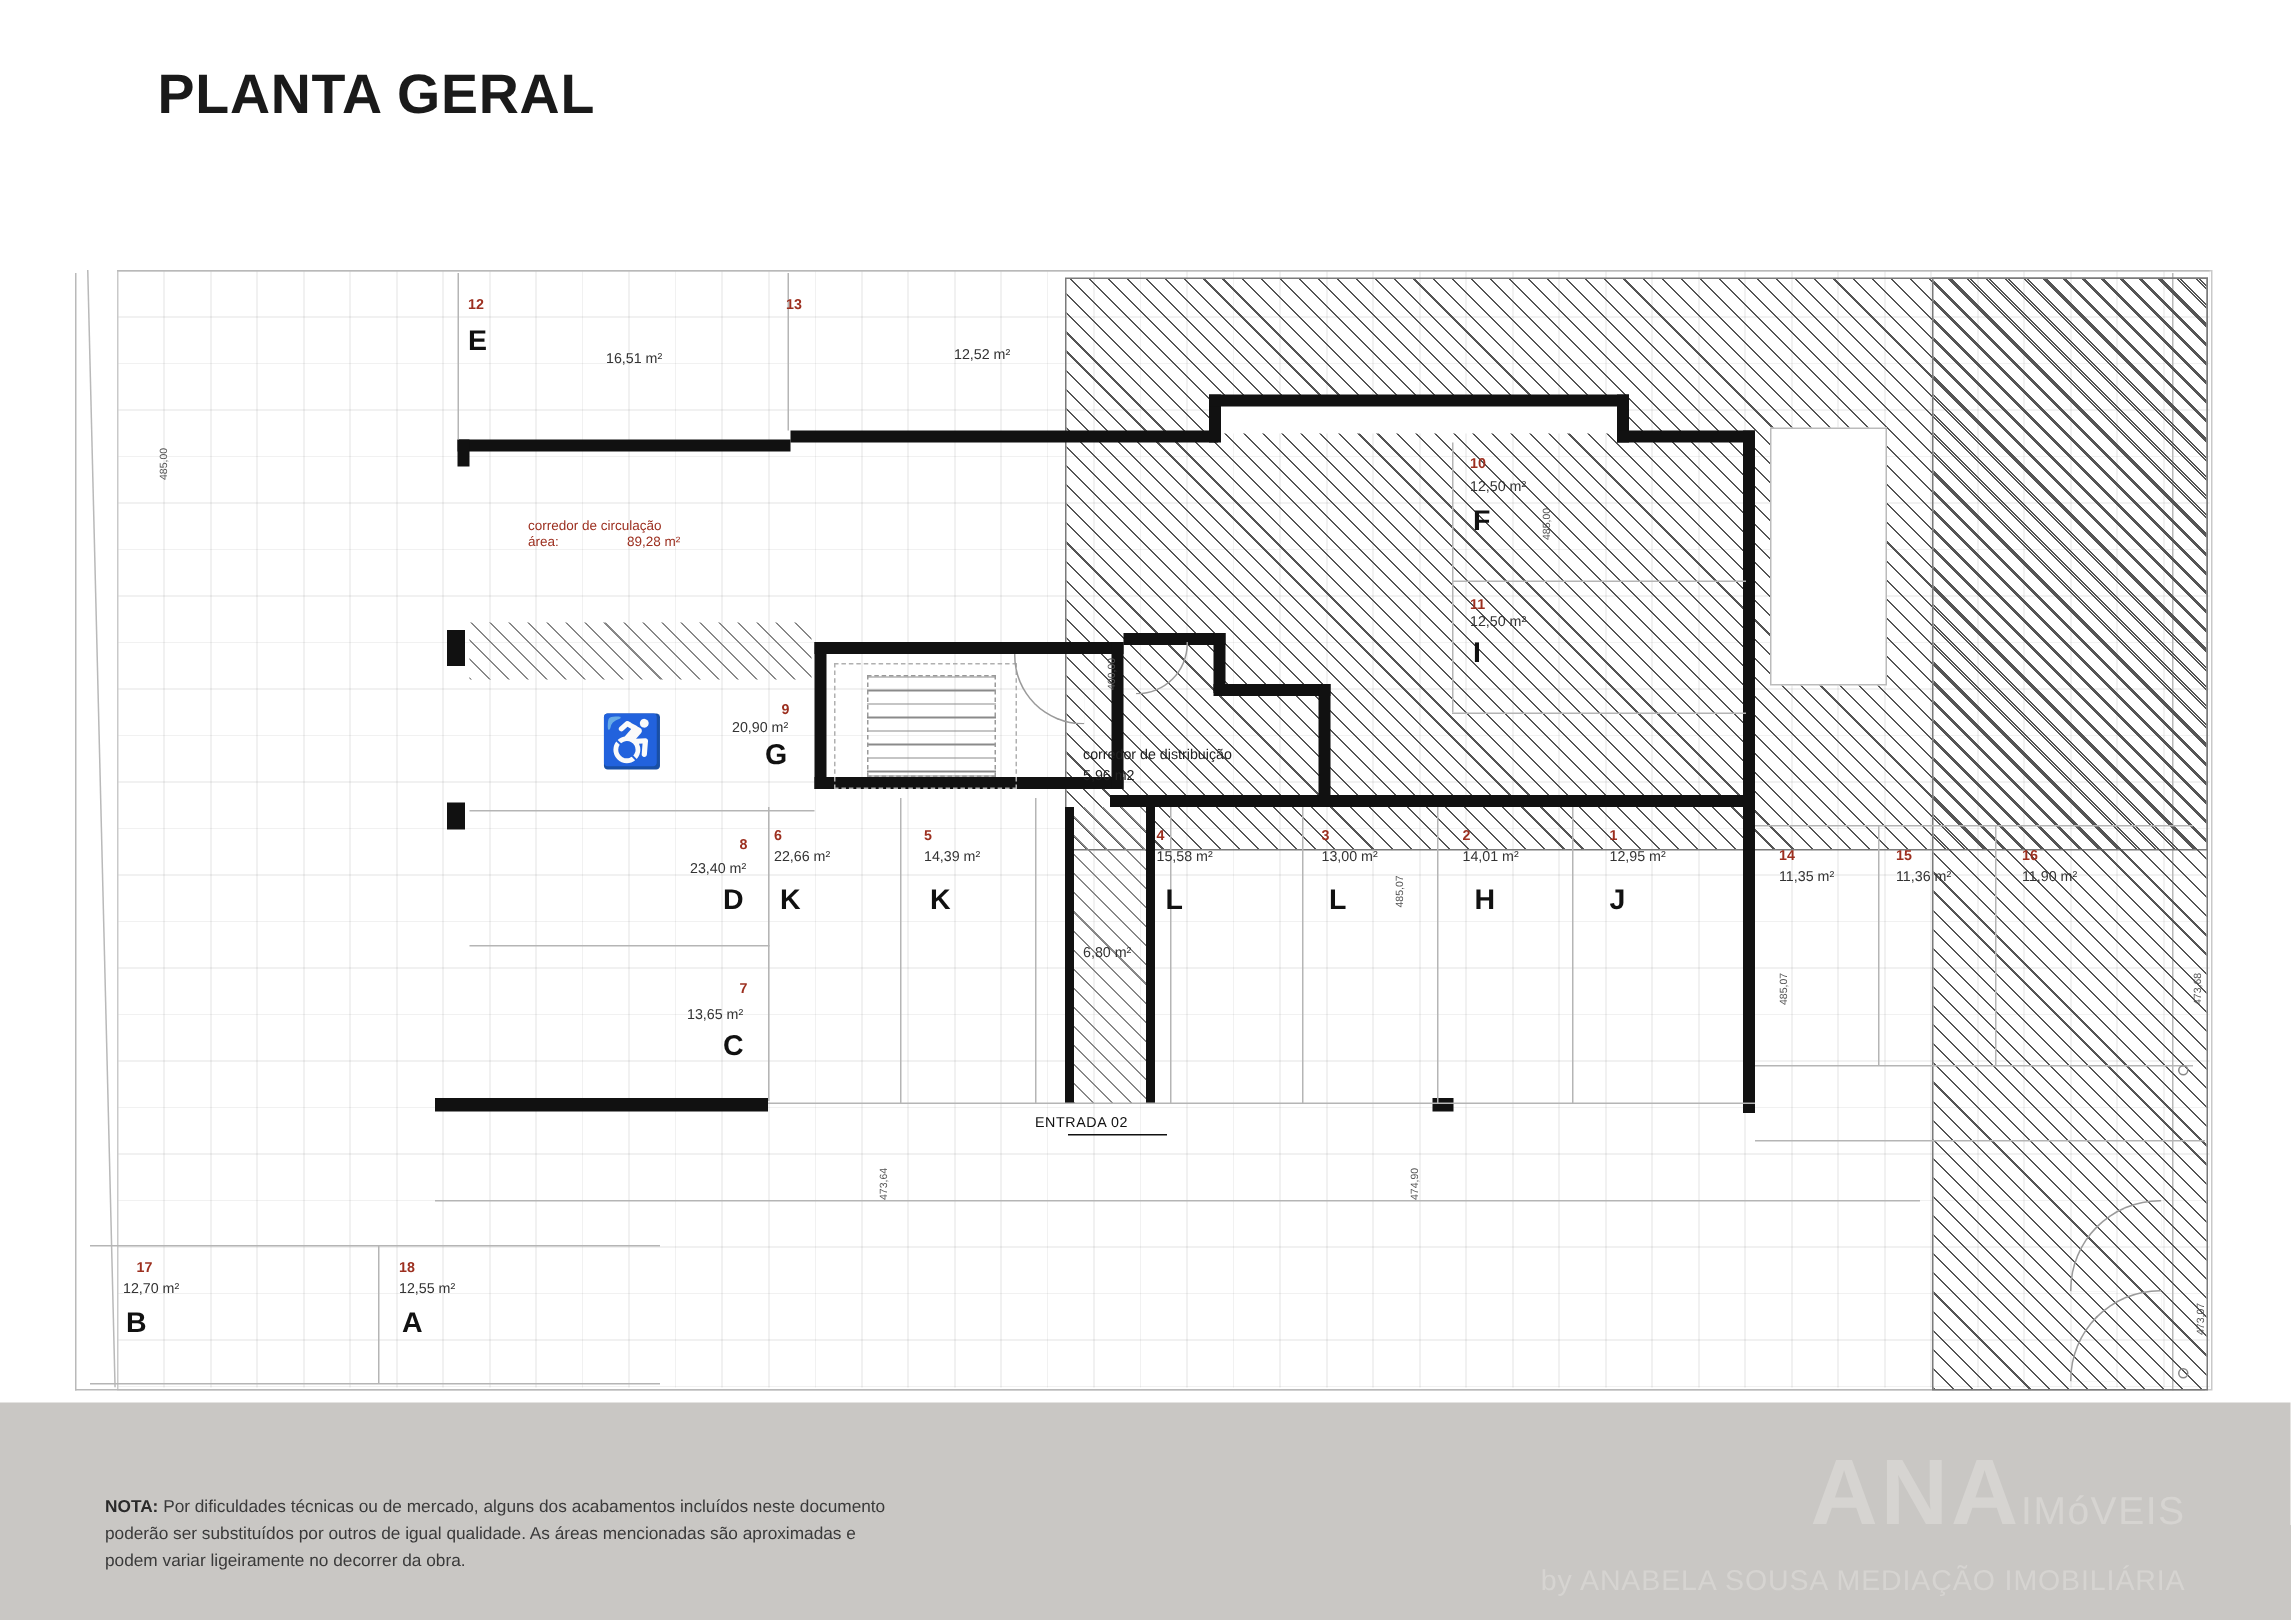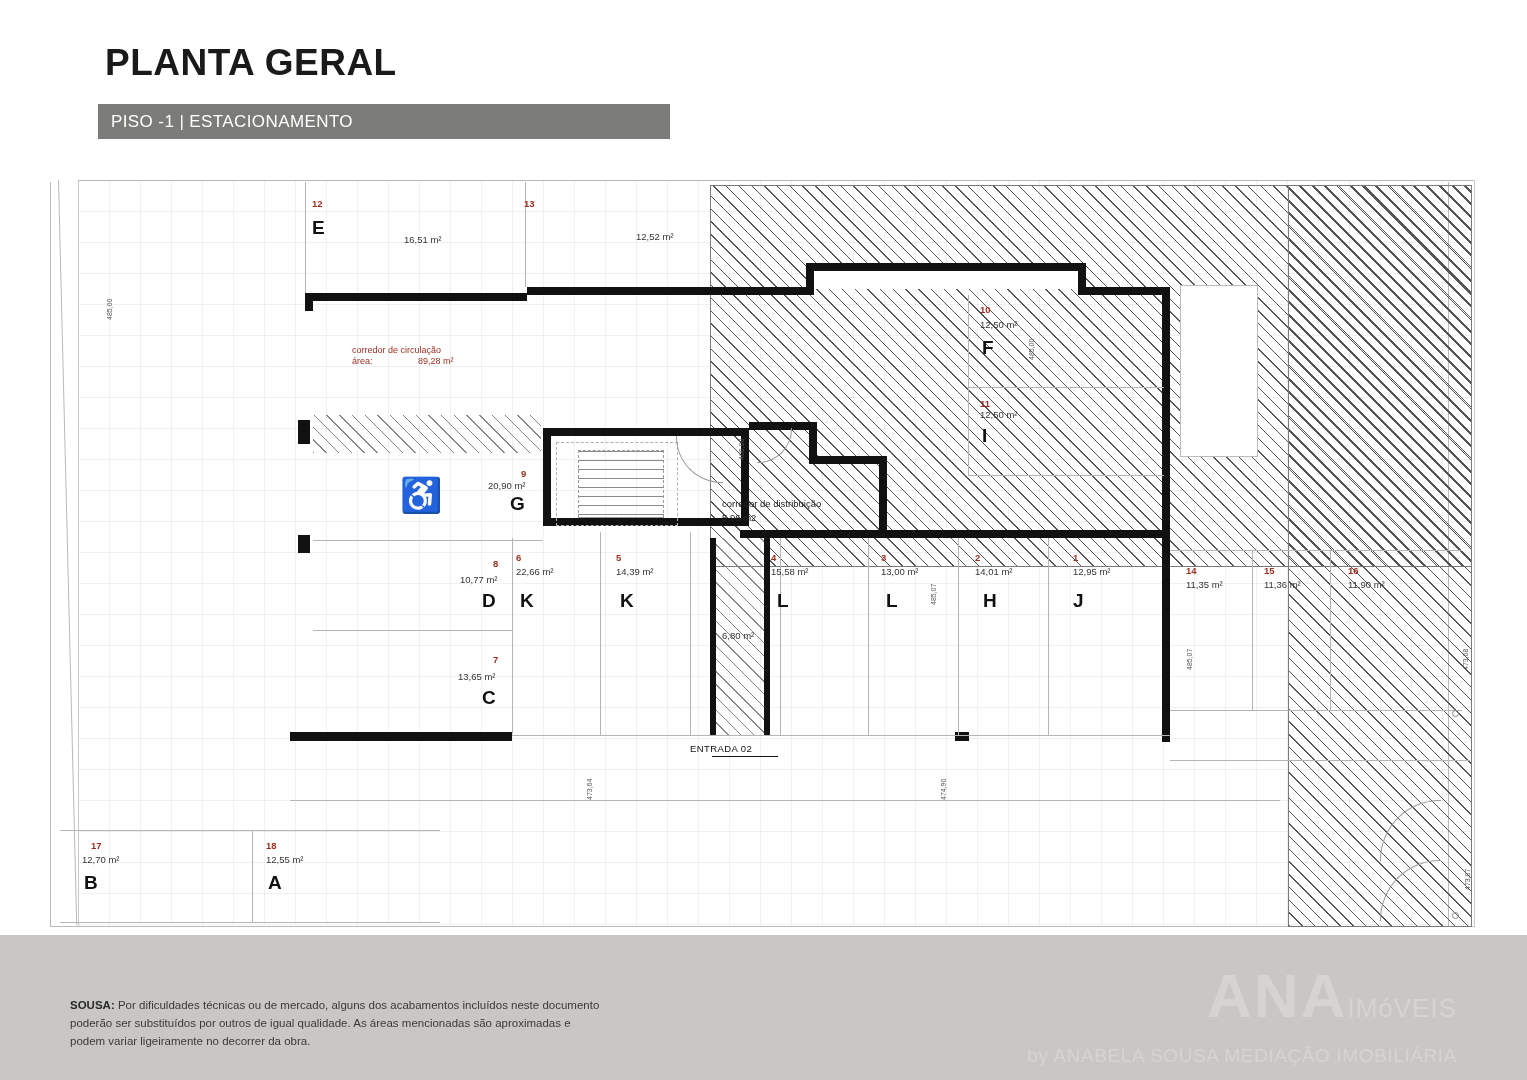--- a/index.html
+++ b/index.html
@@ -86,23 +86,20 @@
   .brand .mark{font-size:62px;font-weight:bold;letter-spacing:2px;line-height:62px;color:#d6d4d1;}
   .brand .mark small{font-size:26px;font-weight:normal;letter-spacing:1px;}
   .brand .by{font-size:19px;letter-spacing:0.6px;margin-top:6px;color:#d6d4d1;}
 </style>
 </head>
 <body>
 
 <div id="sheet">
 
   <div class="title">PLANTA GERAL</div>
-  <div class="subtitle-bar">
-    <span>PISO -1 | ESTACIONAMENTO</span>
-  </div>
 
   <div class="canvas">
 
     <div class="grid"></div>
     <div class="outer-frame"></div>
 
     <div class="site-line" style="left:50px;top:22px;width:1px;height:745px;"></div>
     <div class="site-line" style="left:1448px;top:22px;width:1px;height:745px;"></div>
     <div class="site-line" style="left:78px;top:20px;width:1395px;height:1px;"></div>
     <div class="site-line" style="left:50px;top:766px;width:1420px;height:1px;"></div>
@@ -197,21 +194,21 @@
 
     <div class="num" style="left:521px;top:308px;">9</div>
     <div class="area" style="left:488px;top:320px;">20,90 m²</div>
     <div class="letter" style="left:510px;top:333px;">G</div>
     <div class="wheel" style="left:400px;top:318px;">♿</div>
 
     <div class="note-blk" style="left:722px;top:338px;">corredor de distribuição</div>
     <div class="note-blk" style="left:722px;top:352px;">5,96 m2</div>
 
     <div class="num" style="left:493px;top:398px;">8</div>
-    <div class="area" style="left:460px;top:414px;">10,77 m²</div>
+    <div class="area" style="left:460px;top:414px;">23,40 m²</div>
     <div class="letter" style="left:482px;top:430px;">D</div>
     <div class="num" style="left:493px;top:494px;">7</div>
     <div class="area" style="left:458px;top:511px;">13,65 m²</div>
     <div class="letter" style="left:482px;top:527px;">C</div>
 
     <div class="num" style="left:516px;top:392px;">6</div>
     <div class="area" style="left:516px;top:406px;">22,66 m²</div>
     <div class="letter" style="left:520px;top:430px;">K</div>
 
     <div class="num" style="left:616px;top:392px;">5</div>
@@ -265,21 +262,21 @@
 
     <div style="position:absolute;left:1452px;top:550px;width:5px;height:5px;border:1px solid #888;border-radius:50%;"></div>
     <div style="position:absolute;left:1452px;top:752px;width:5px;height:5px;border:1px solid #888;border-radius:50%;"></div>
 
     <div style="position:absolute;left:1380px;top:640px;width:60px;height:60px;border:1px solid #9a9a9a;border-radius:60px 0 0 0;border-right:none;border-bottom:none;"></div>
     <div style="position:absolute;left:1380px;top:700px;width:60px;height:60px;border:1px solid #9a9a9a;border-radius:60px 0 0 0;border-right:none;border-bottom:none;"></div>
   </div>
 
   <div class="footer">
     <div class="footer-note">
-      <b>SOUSA:</b><span> Por dificuldades técnicas ou de mercado, alguns dos acabamentos incluídos neste documento poderão ser substituídos por outros de igual qualidade. As áreas mencionadas são aproximadas e podem variar ligeiramente no decorrer da obra.</span>
+      <b>NOTA:</b><span> Por dificuldades técnicas ou de mercado, alguns dos acabamentos incluídos neste documento poderão ser substituídos por outros de igual qualidade. As áreas mencionadas são aproximadas e podem variar ligeiramente no decorrer da obra.</span>
     </div>
     <div class="brand">
       <div class="mark">
         <span>ANA</span><small>IMóVEIS</small>
       </div>
       <div class="by">by ANABELA SOUSA MEDIAÇÃO IMOBILIÁRIA</div>
     </div>
   </div>
 
 </div>

